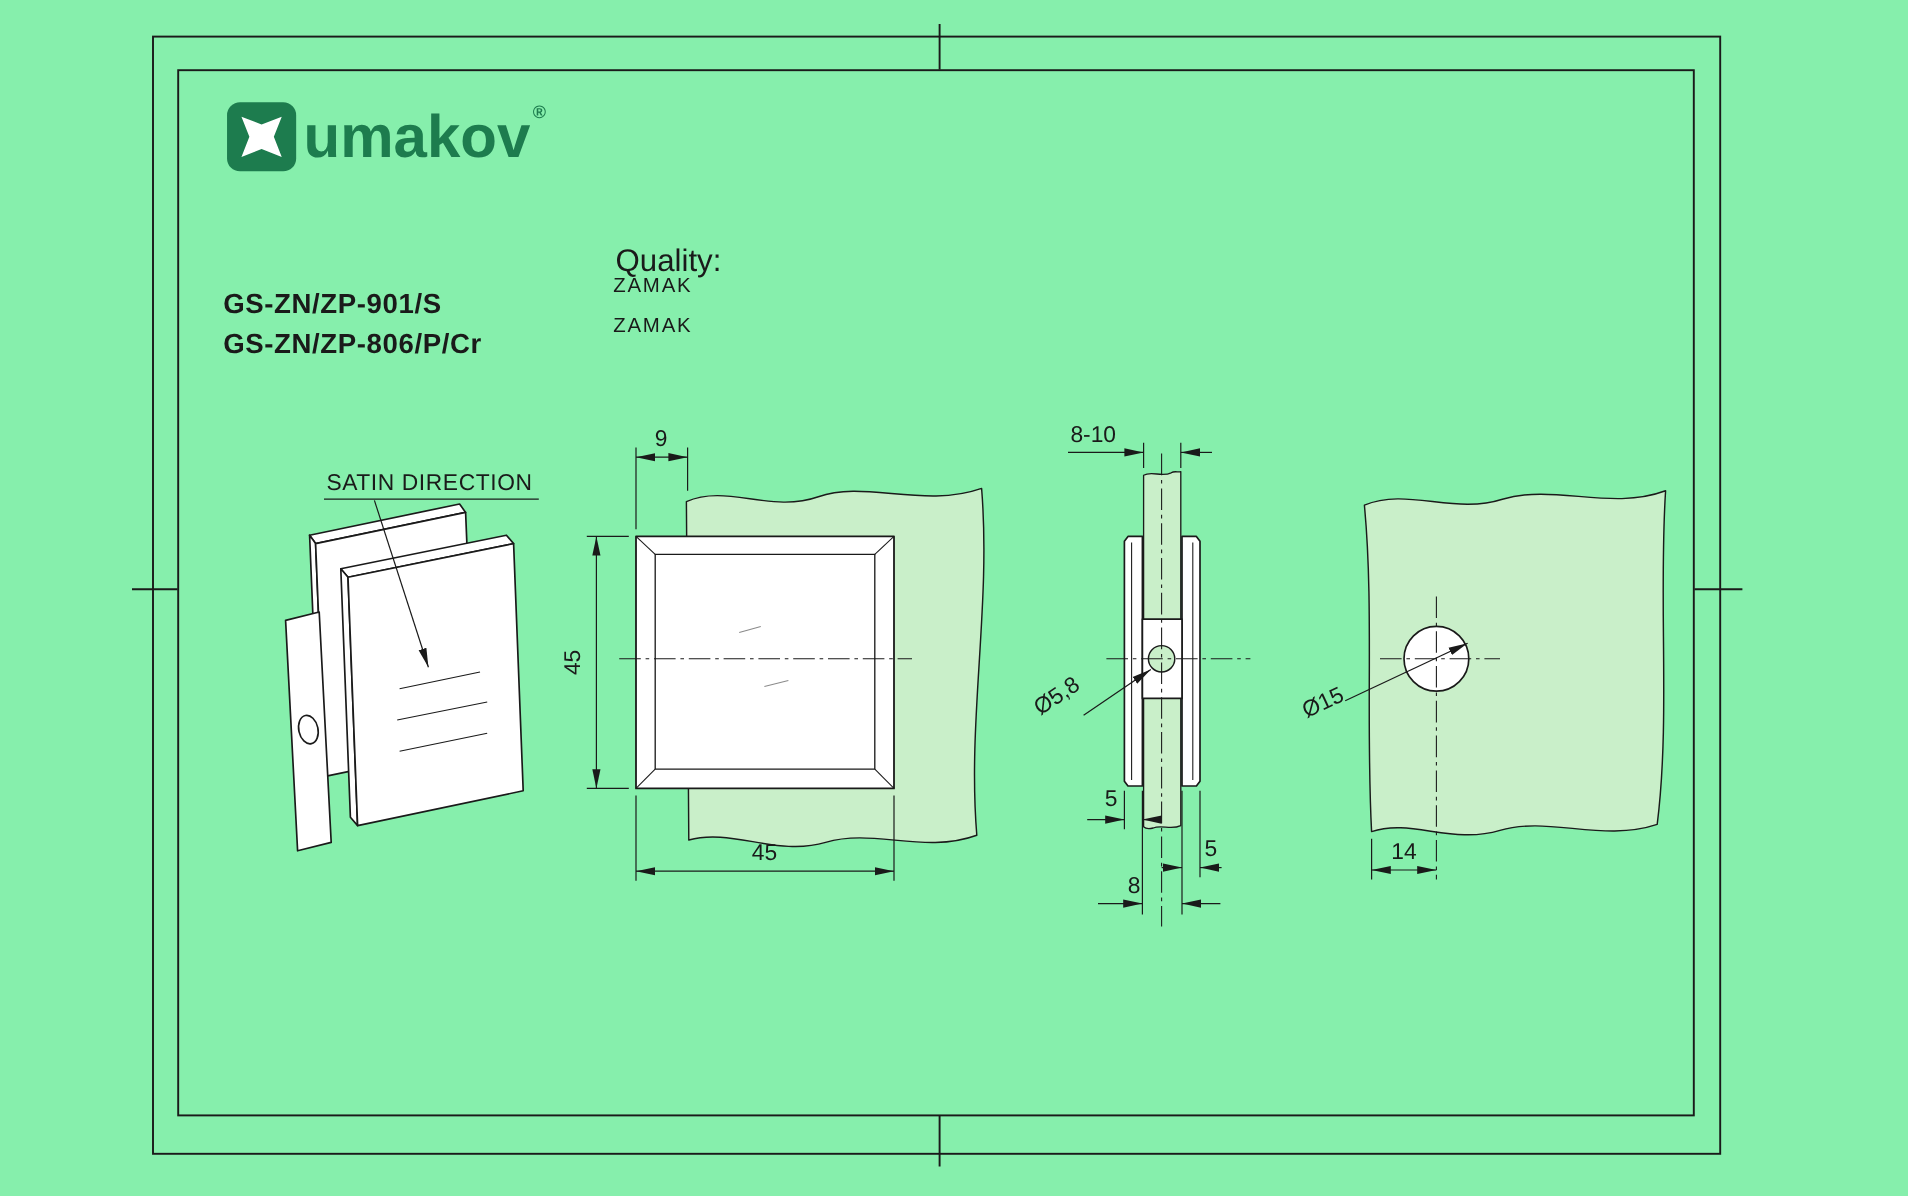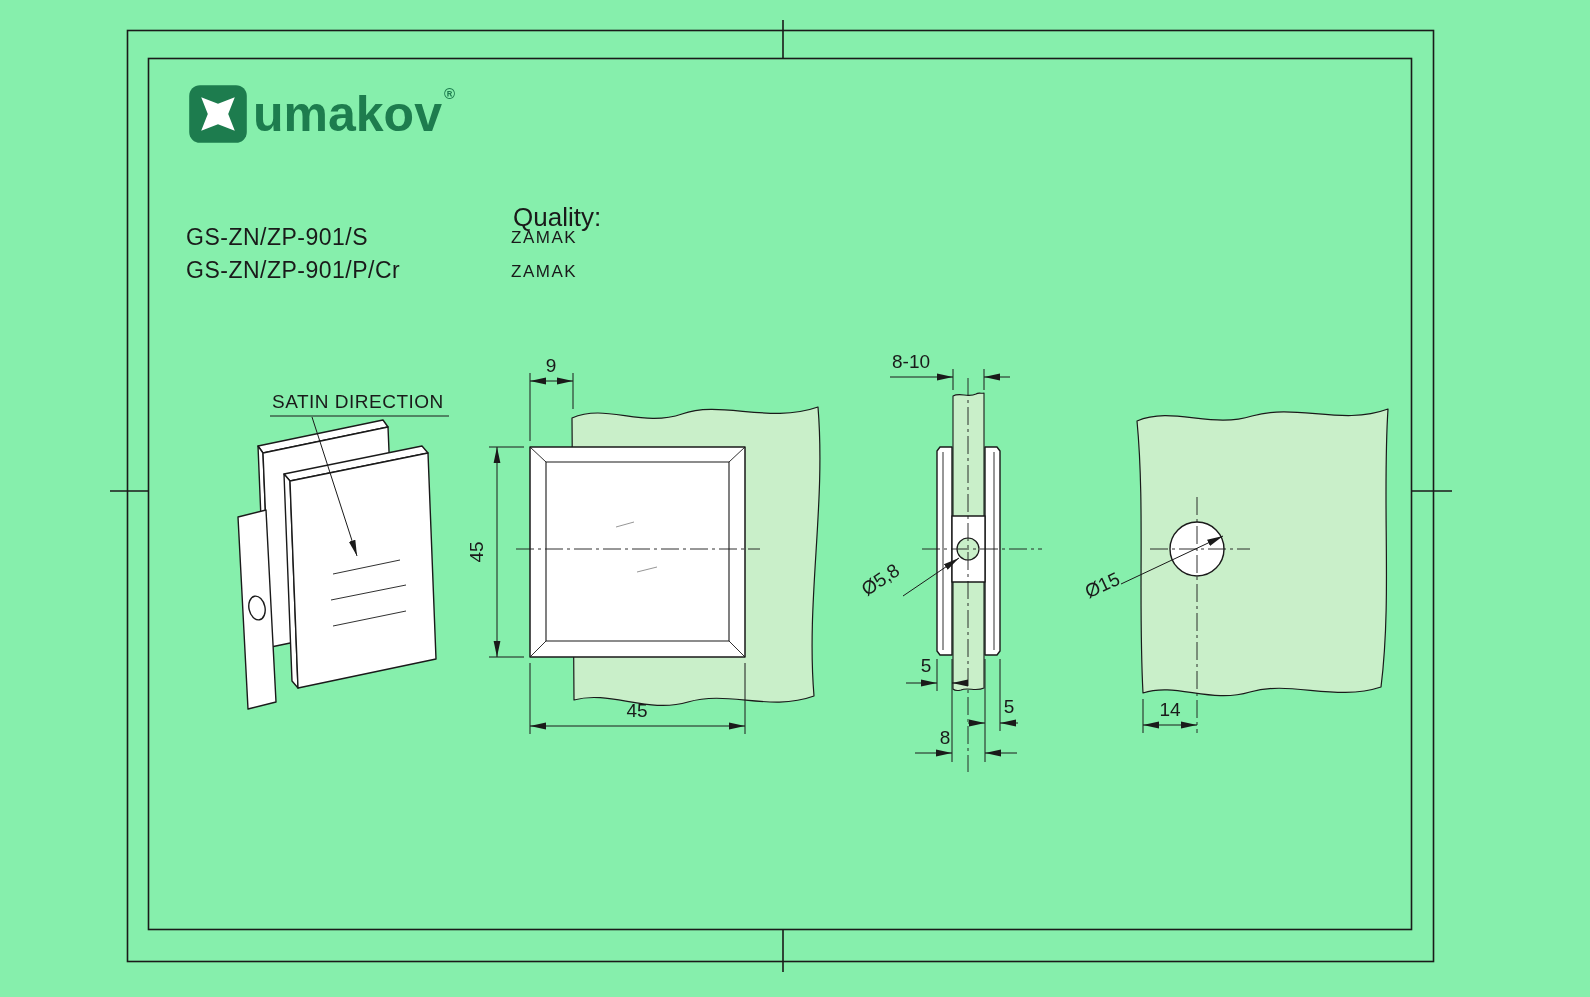--- a/index.html
+++ b/index.html
@@ -12,21 +12,21 @@
         font-family:"Liberation Sans",sans-serif;color:var(--ink);}
   .drawing{position:absolute;left:0;top:0;width:1590px;height:997px;}
 
   
   .logo{position:absolute;left:188px;top:84px;display:flex;align-items:flex-start;}
   .logo-icon{width:60px;height:60px;display:block;}
   .logo-sq{fill:var(--brand);}
   .logo-text{font-size:50px;font-weight:700;color:var(--brand);line-height:60px;
              margin-left:5px;letter-spacing:0px;}
   .logo-reg{font-size:15px;font-weight:700;color:var(--brand);margin-top:1px;margin-left:2px;}
-  .code{position:absolute;left:186px;font-size:23px;font-weight:400;letter-spacing:0.5px;}
+  .code{position:absolute;left:186px;font-size:23px;font-weight:700;letter-spacing:0.5px;margin-top:16px;}
   .code1{top:224px;} .code2{top:257px;}
   .quality-label{position:absolute;left:513px;top:178px;font-size:26px;margin-top:24px;}
   .qval{position:absolute;left:511px;font-size:17px;letter-spacing:1.5px;}
   .q1{top:228px;} .q2{top:262px;}
 
   
   .frame{fill:none;stroke:var(--ink);stroke-width:1.6;}
   .tick{stroke:var(--ink);stroke-width:1.6;fill:none;}
   .edge{fill:#fff;stroke:var(--ink);stroke-width:1.4;stroke-linejoin:round;}
   .nf{fill:none;stroke:var(--ink);stroke-width:1.1;}
@@ -48,21 +48,21 @@
     <svg class="logo-icon" viewBox="0 0 100 100">
       <rect x="2" y="2" width="96" height="96" rx="18" class="logo-sq"></rect>
       <path d="M22,22 L50,33 L78,22 L67,50 L78,78 L50,67 L22,78 L33,50 Z" fill="#ffffff"></path>
     </svg>
     <span class="logo-text">umakov</span>
     <span class="logo-reg">®</span>
   </div>
 
   <div class="quality-label">Quality:</div>
   <div class="code code1">GS-ZN/ZP-901/S</div>
-  <div class="code code2">GS-ZN/ZP-901/P/Cr</div>
+  <div class="code code2">GS-ZN/ZP-806/P/Cr</div>
   <div class="qval q1">ZAMAK</div>
   <div class="qval q2">ZAMAK</div>
 
   <svg class="drawing" viewBox="0 0 1590 997">
     <defs>
       <marker id="arw" markerWidth="17" markerHeight="10" refX="16" refY="5" orient="auto-start-reverse" markerUnits="userSpaceOnUse">
         <path class="mk" d="M0,1.6 L16,5 L0,8.4 Z"></path>
       </marker>
     </defs>
 

